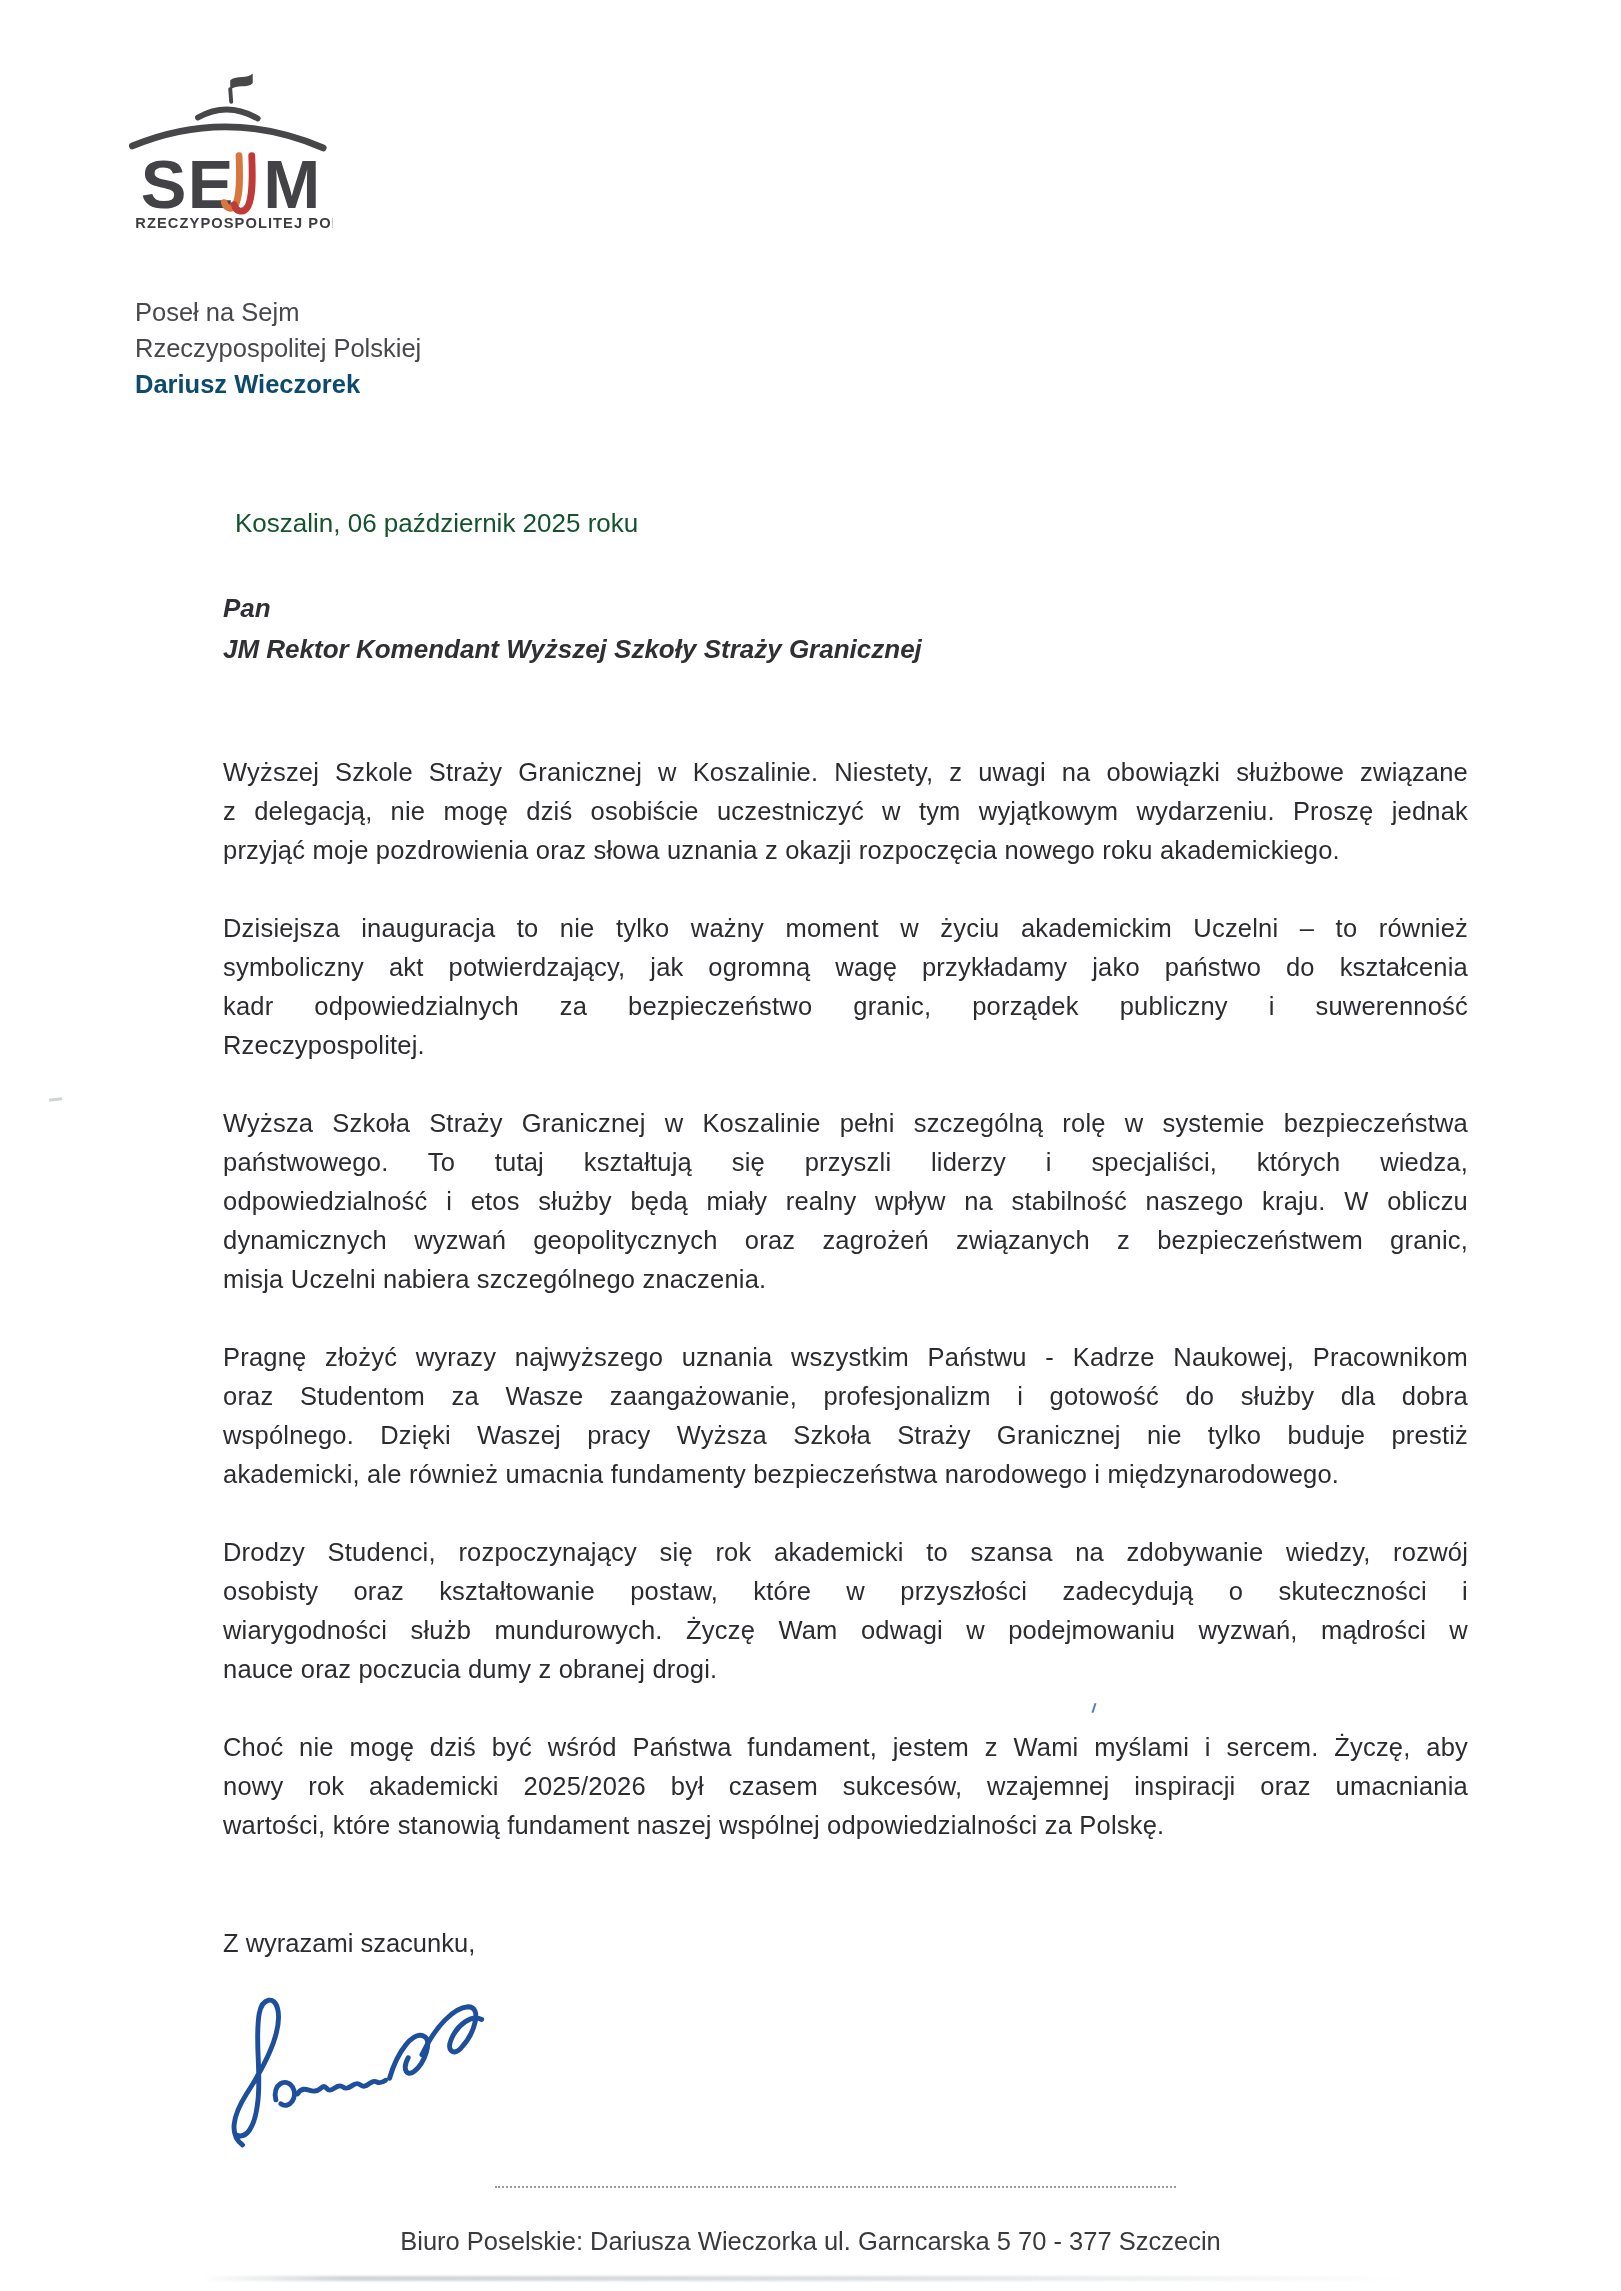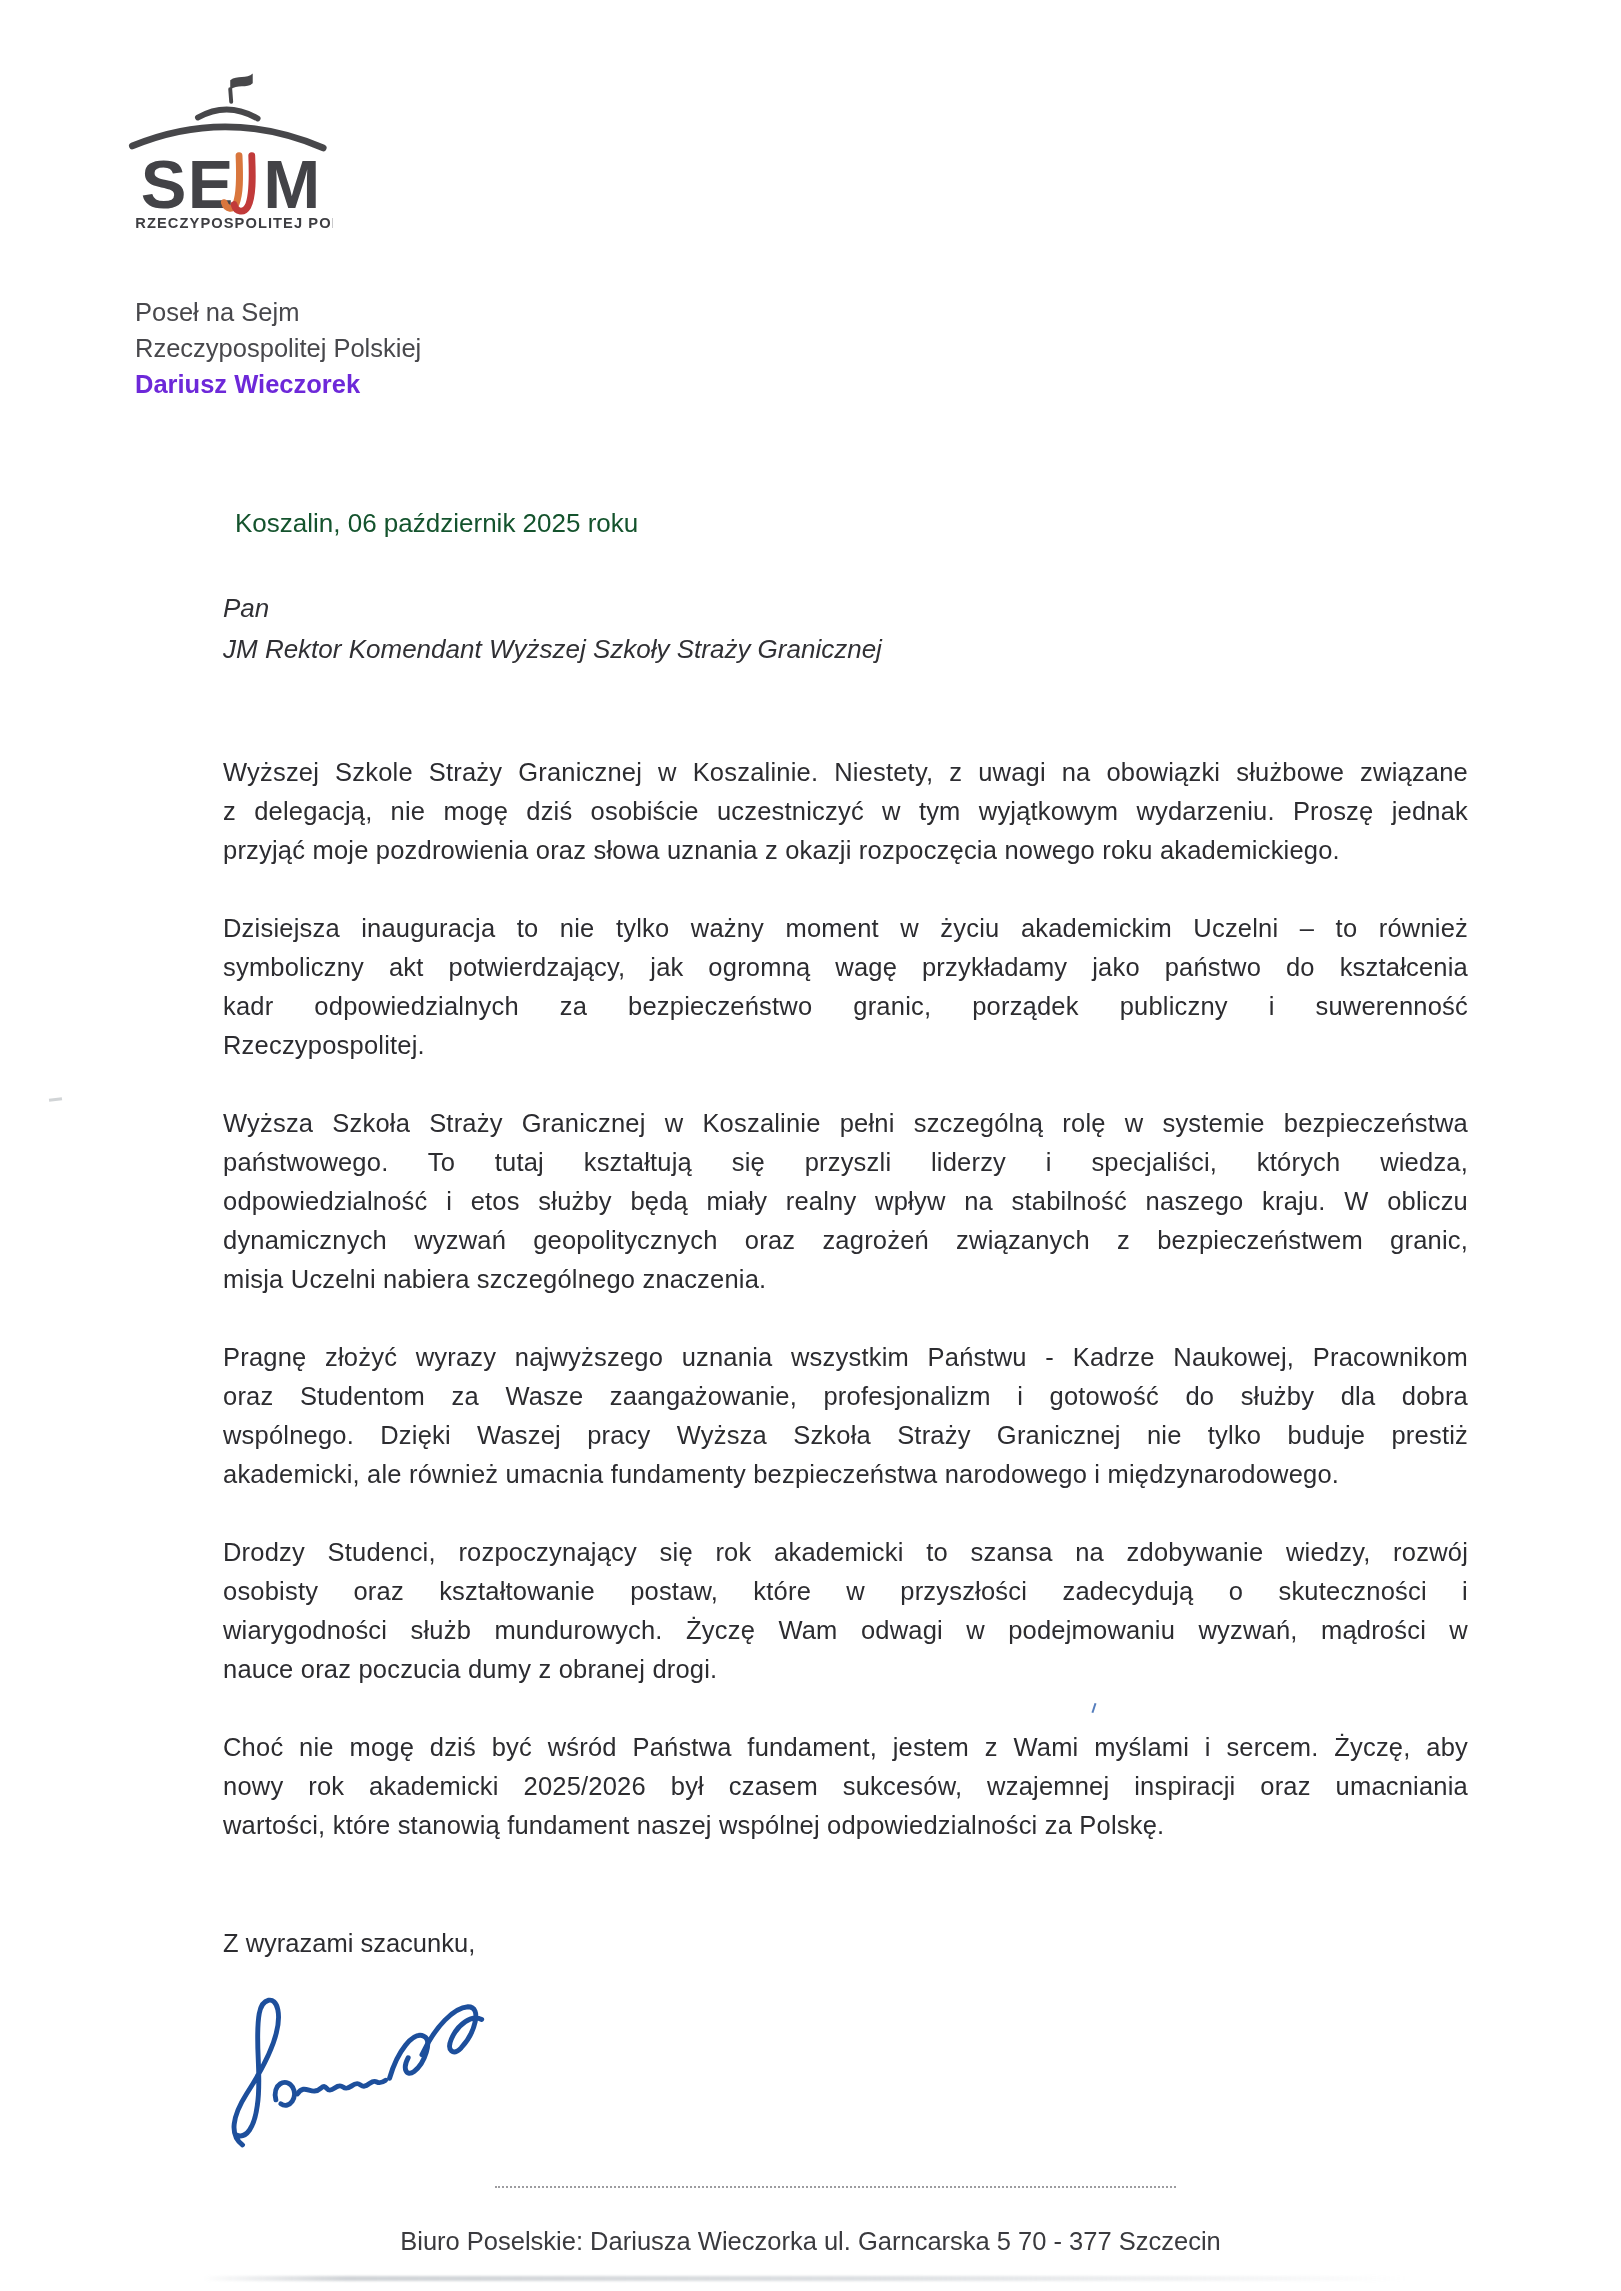--- a/index.html
+++ b/index.html
@@ -12,24 +12,24 @@
     overflow:hidden;
   }
   
   .logo{position:absolute;left:103px;top:51px;width:230px;height:181px;}
   .logo svg{display:block;width:100%;height:100%;}
   .logo text{font-family:"Liberation Sans","DejaVu Sans",sans-serif;}
   .logo .big-letter{font-size:70px;font-weight:700;fill:#434347;}
   .logo .subtitle{font-size:15px;font-weight:700;letter-spacing:1.1px;fill:#3e3e42;}
   
   .sender{position:absolute;left:135px;top:294px;font-size:25.5px;line-height:36px;color:#48484c;}
-  .sender .name{font-weight:700;color:#6d28d9;}
+  .sender .name{font-weight:700;color:#0c4a6e;}
   
   .dateline{position:absolute;left:235px;top:508px;font-size:26px;color:#14532d;text-align:right;}
-  .recipient{position:absolute;left:223px;top:588px;font-style:italic;font-size:26px;line-height:41px;color:#303034;}
+  .recipient{position:absolute;left:223px;top:588px;font-style:italic;font-size:26px;line-height:41px;color:#303034;font-weight:bold;}
   
   .body-block{position:absolute;left:223px;top:753px;width:1245px;font-size:25.5px;line-height:39px;color:#2c2c30;letter-spacing:0.2px;}
   .para{margin:0 0 39px 0;}
   .para .line{text-align:justify;text-align-last:justify;white-space:normal;}
   .para .line.last{text-align-last:left;}
   .closing{position:absolute;left:223px;top:1929px;font-size:25.5px;color:#2c2c30;}
   
   .signature{position:absolute;left:221px;top:1982px;width:294px;height:172px;}
   
   .sep-line{position:absolute;left:495px;top:2186px;width:681px;height:0;border-top:2px dotted #8d8d90;opacity:.85;}

